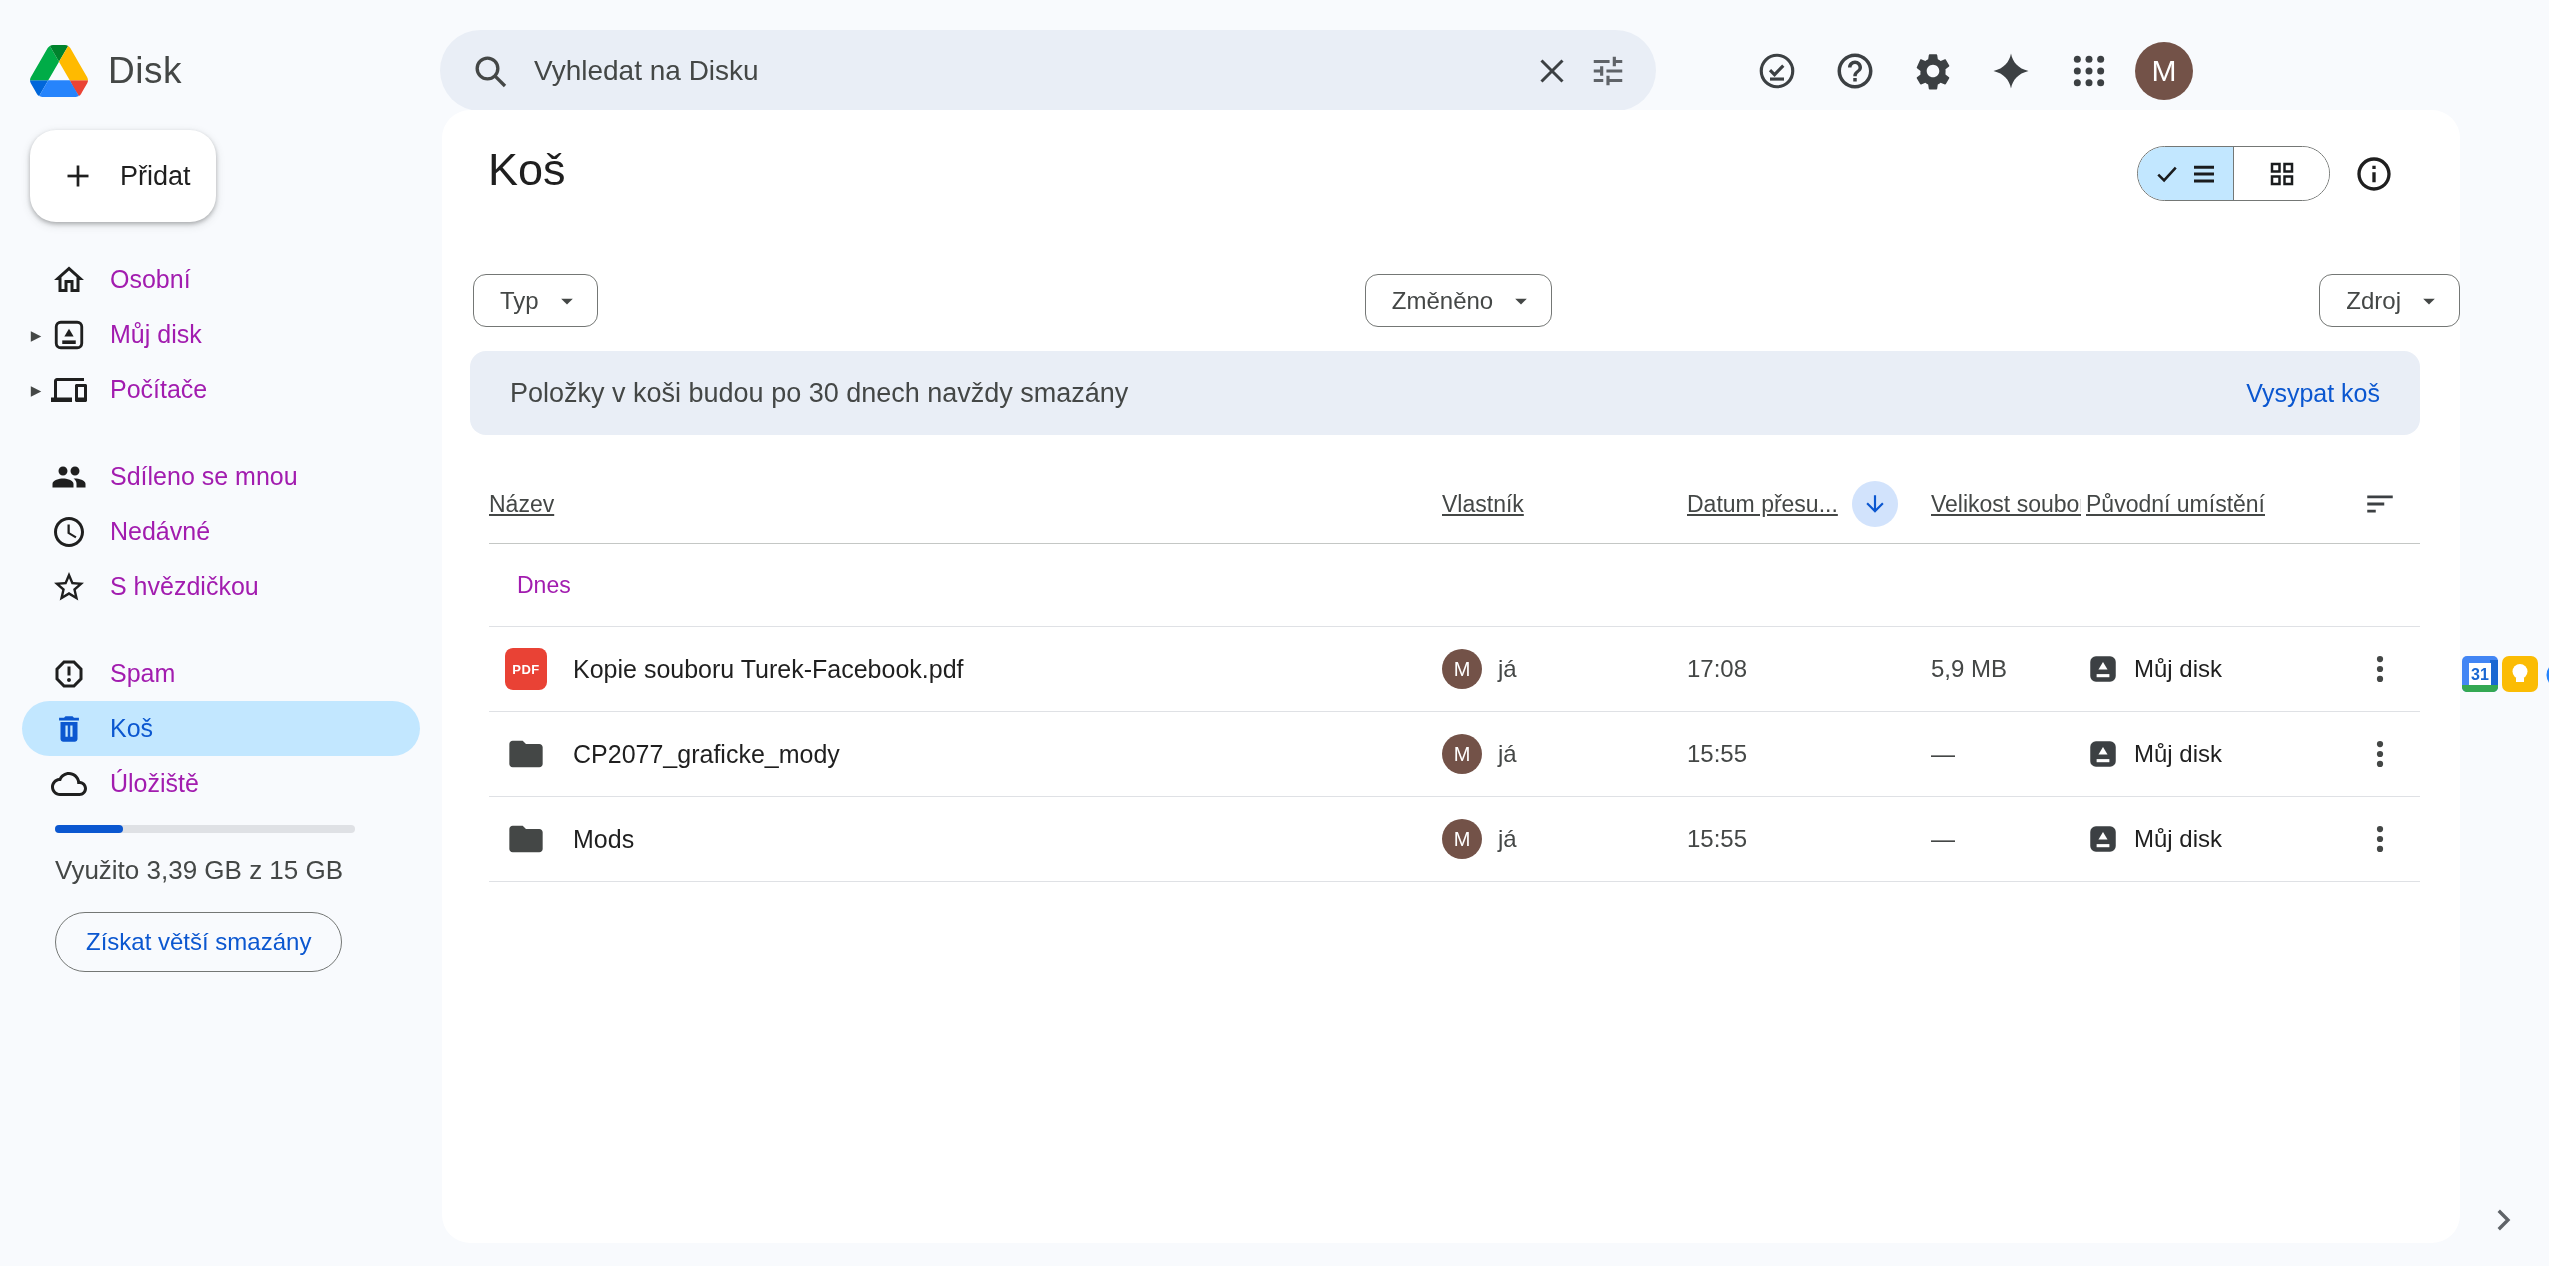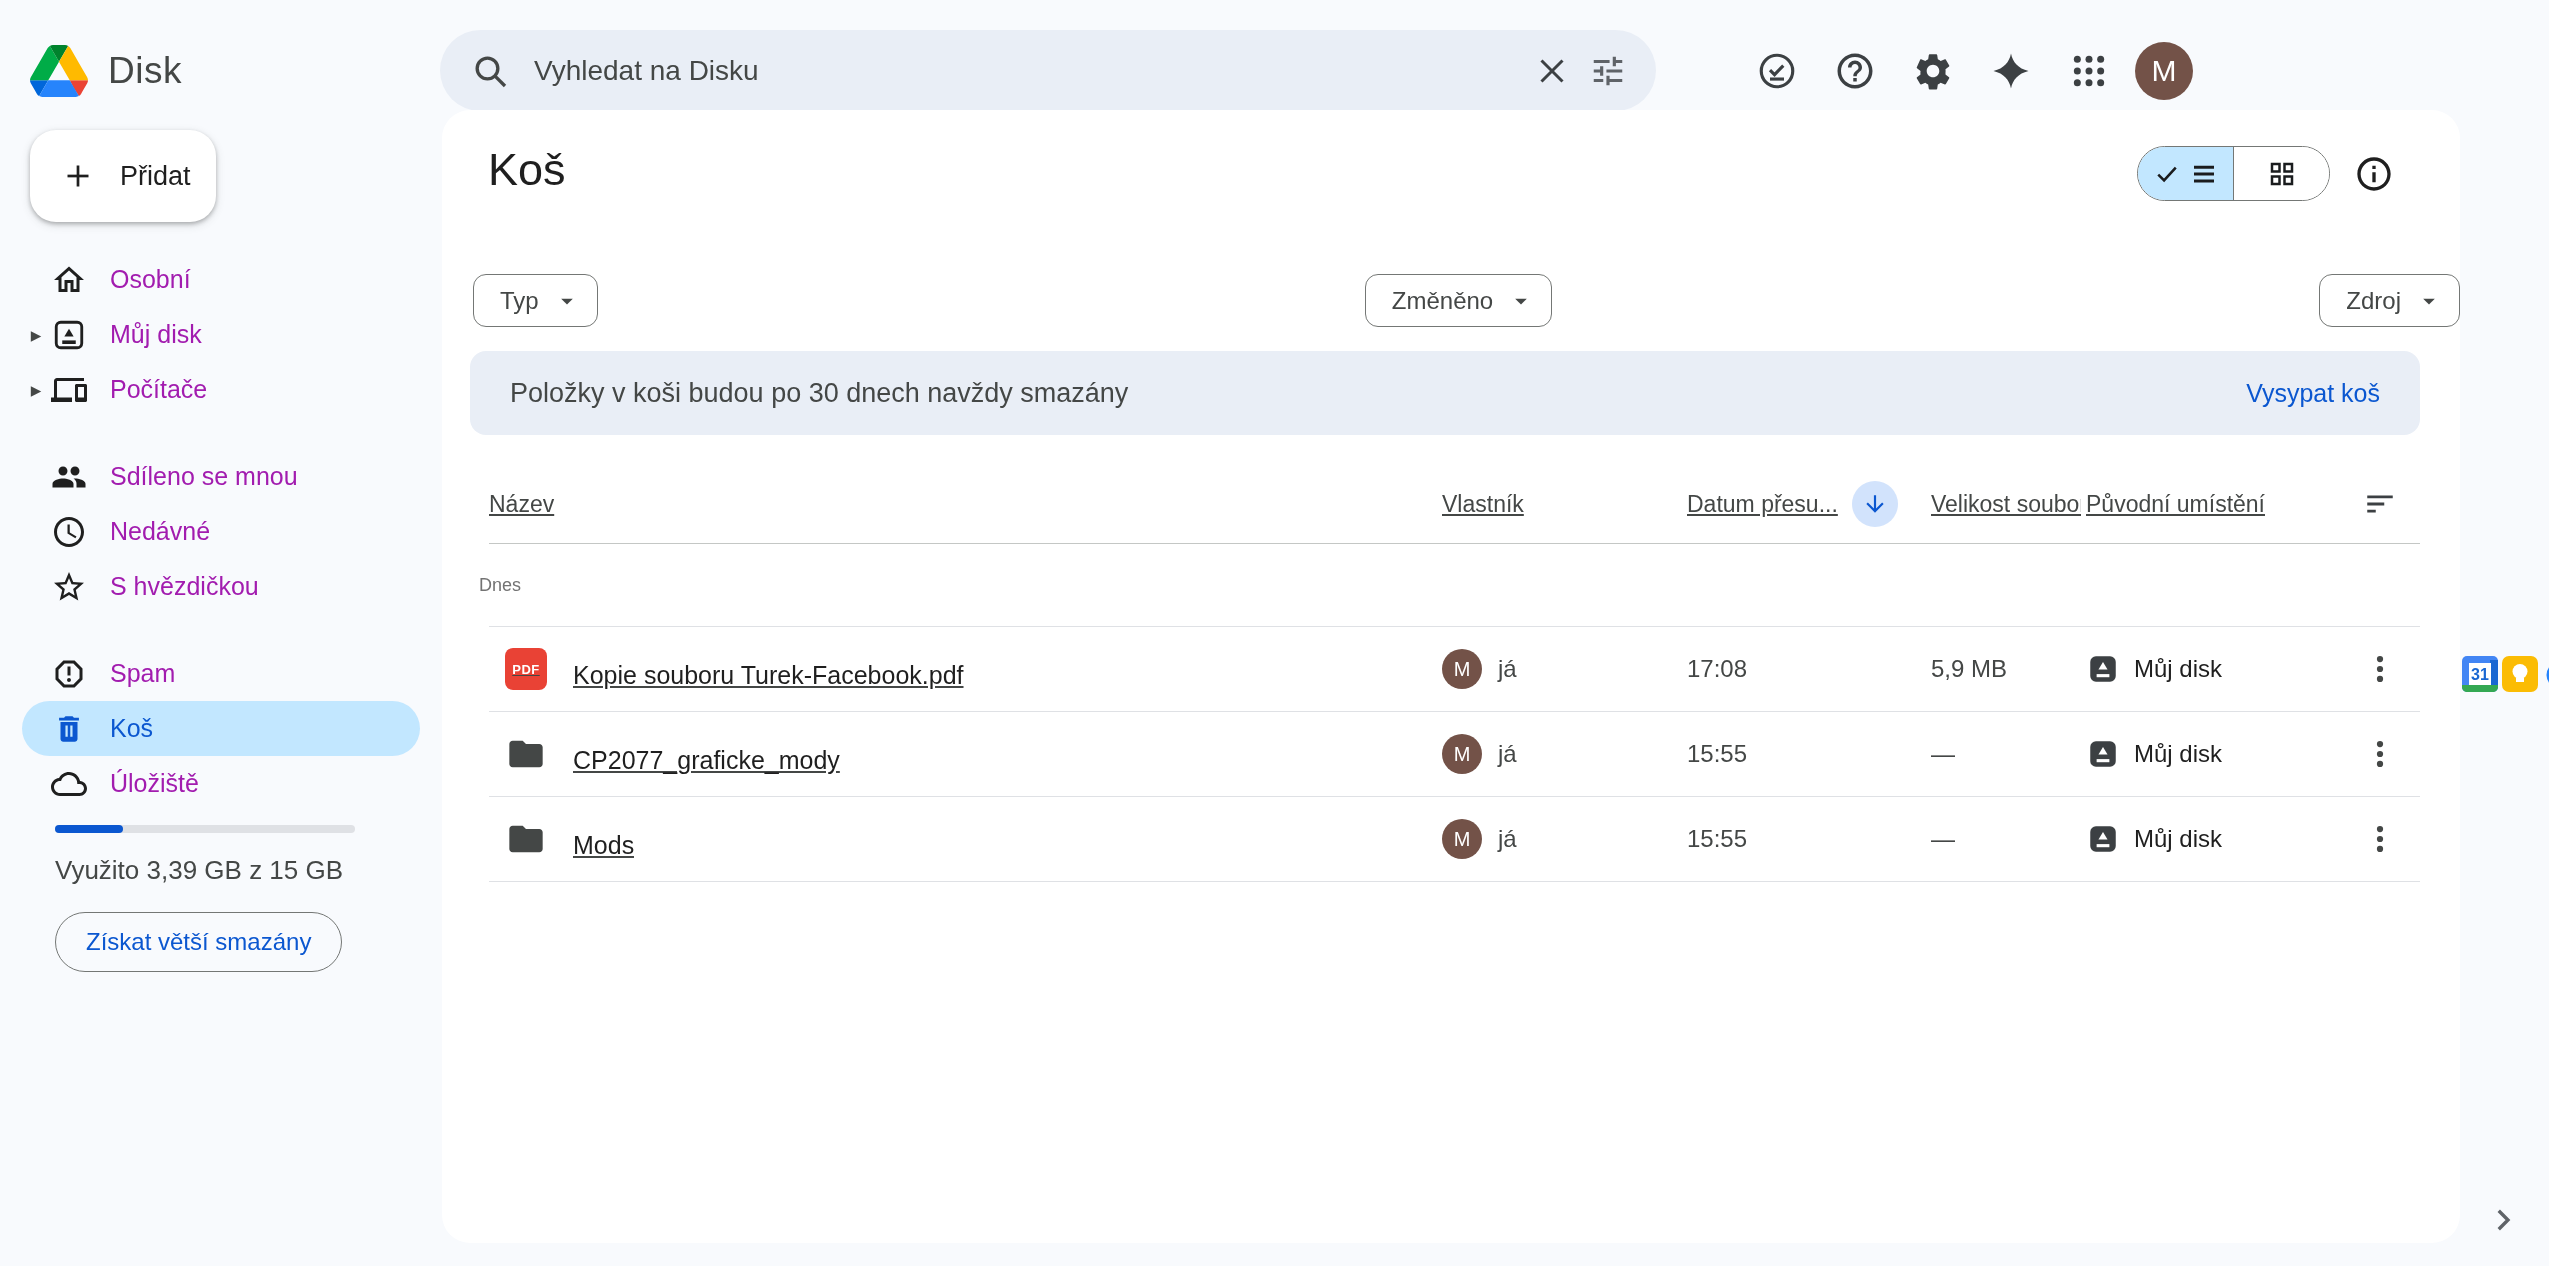--- a/index.html
+++ b/index.html
@@ -80,26 +80,26 @@
   
   .tgrid{display:grid;grid-template-columns:953px 245px 244px 155px 254px 1fr;align-items:center;}
   .thead{margin:30px 40px 0 47px;height:78px;border-bottom:1.5px solid #C4C7C5;font-size:23px;font-weight:500;
     color:#444746;}
   .thead .col{display:flex;align-items:center;cursor:pointer;white-space:nowrap;text-decoration:underline;}
   .col-size span{display:block;max-width:150px;overflow:hidden;white-space:nowrap;}
   .sort-circle{width:46px;height:46px;border-radius:50%;background:#D2E3FC;display:flex;align-items:center;
     justify-content:center;margin-left:14px;cursor:pointer;}
   .thead .col-menu{justify-content:center;}
 
-  .group-label{margin-left:37px;height:82px;display:flex;align-items:center;font-size:18px;font-weight:500;color:#737373;}
+  .group-label{margin-left:75px;height:82px;display:flex;align-items:center;font-size:23px;font-weight:500;color:#a21caf;}
 
   .rows{margin:0 40px 0 47px;}
   .file-row{height:84px;border-bottom:1px solid #DFE1E5;font-size:24px;color:#444746;cursor:pointer;}
   .file-row:first-child{border-top:1px solid #DFE1E5;}
-  .cell-name{display:flex;align-items:flex-end;min-width:0;text-decoration:underline;}
+  .cell-name{display:flex;align-items:center;min-width:0;}
   .file-ic{margin-left:16px;width:42px;height:42px;flex:0 0 auto;display:flex;align-items:center;justify-content:center;}
   .pdf-badge{width:42px;height:42px;background:#E94235;border-radius:8px;display:flex;align-items:center;
     justify-content:center;color:#fff;font-size:13px;font-weight:700;letter-spacing:.5px;}
   .fname{margin-left:26px;font-size:25px;font-weight:500;color:#1f1f1f;white-space:nowrap;overflow:hidden;}
   .cell-owner{display:flex;align-items:center;gap:16px;}
   .mini-avatar{width:40px;height:40px;border-radius:50%;background:#735248;color:#fff;display:flex;
     align-items:center;justify-content:center;font-size:20px;font-weight:500;}
   .cell-loc{display:flex;align-items:center;gap:14px;font-weight:500;color:#1f1f1f;}
   .cell-menu{display:flex;justify-content:center;}
   .dots-btn{width:56px;height:56px;border-radius:50%;display:flex;align-items:center;justify-content:center;cursor:pointer;}

